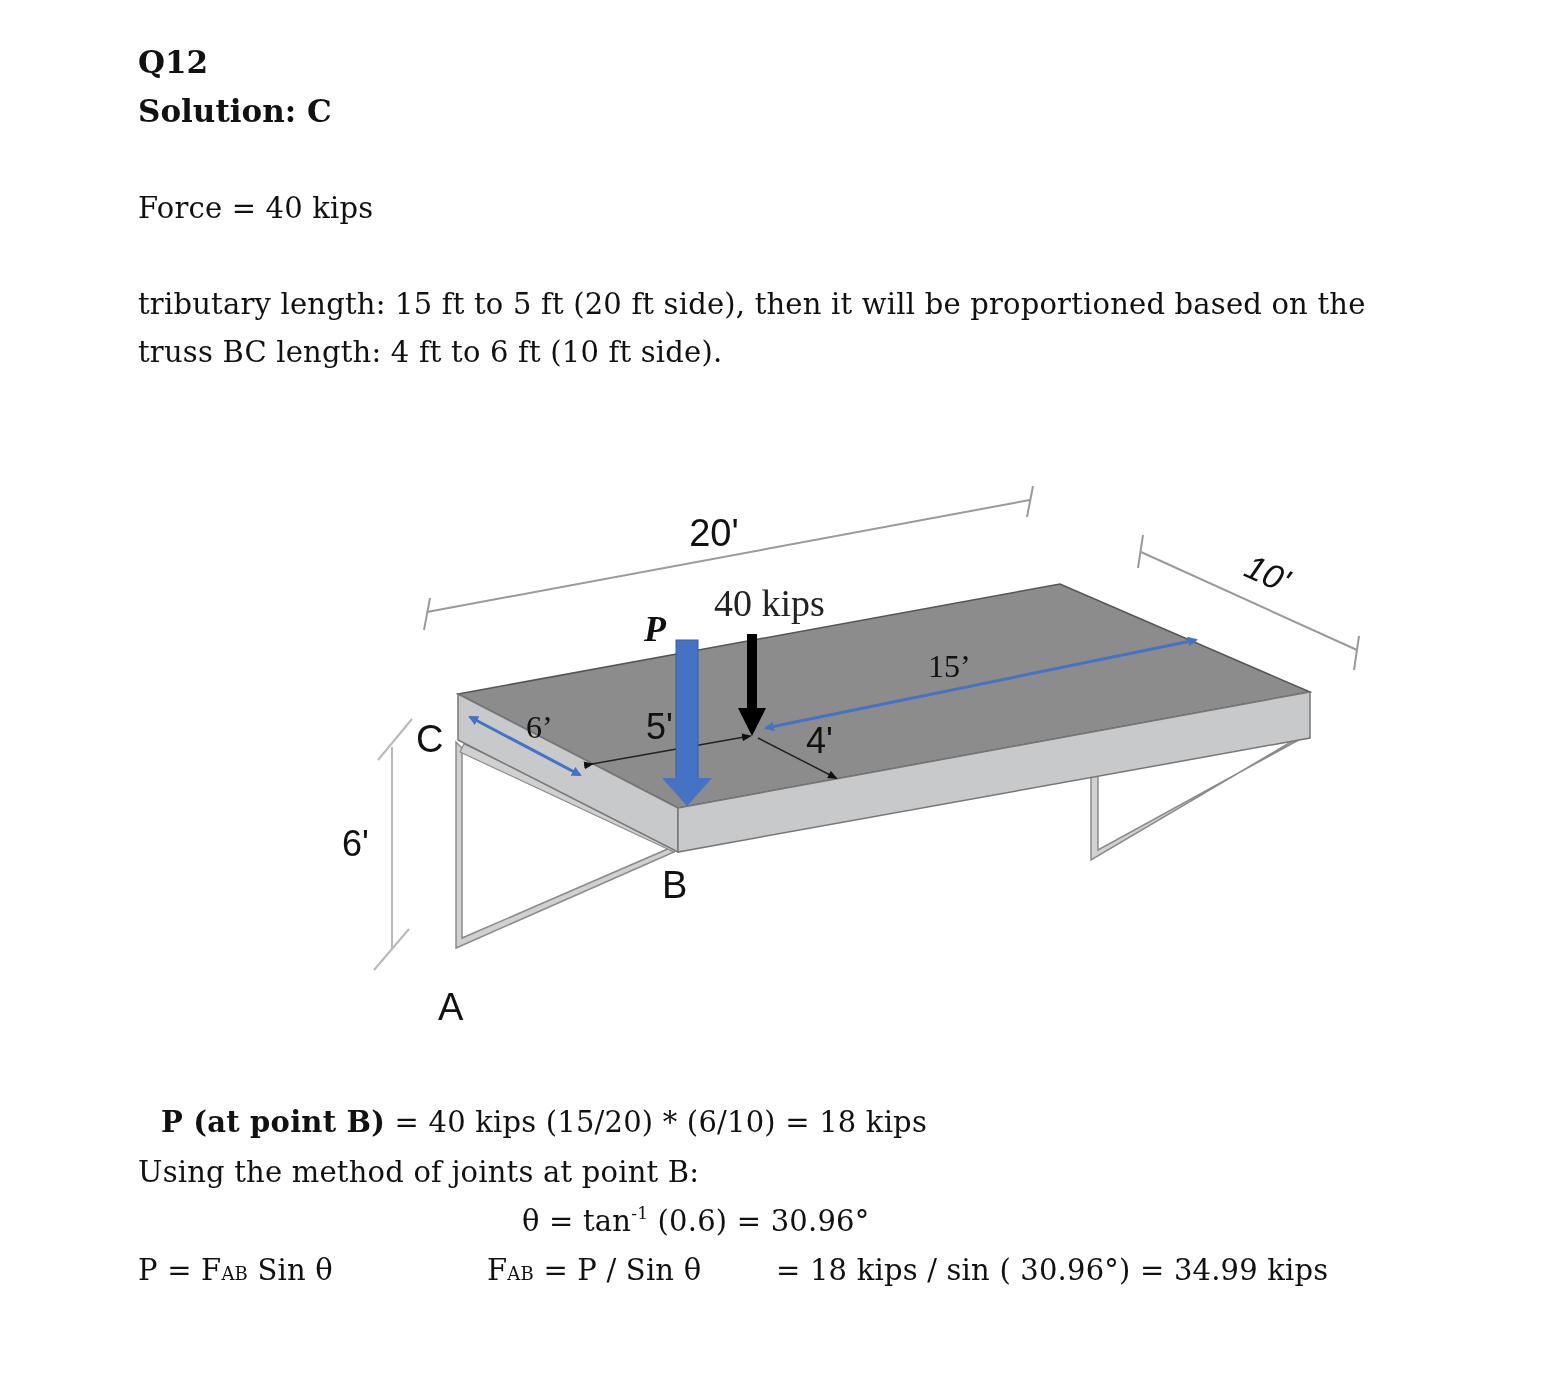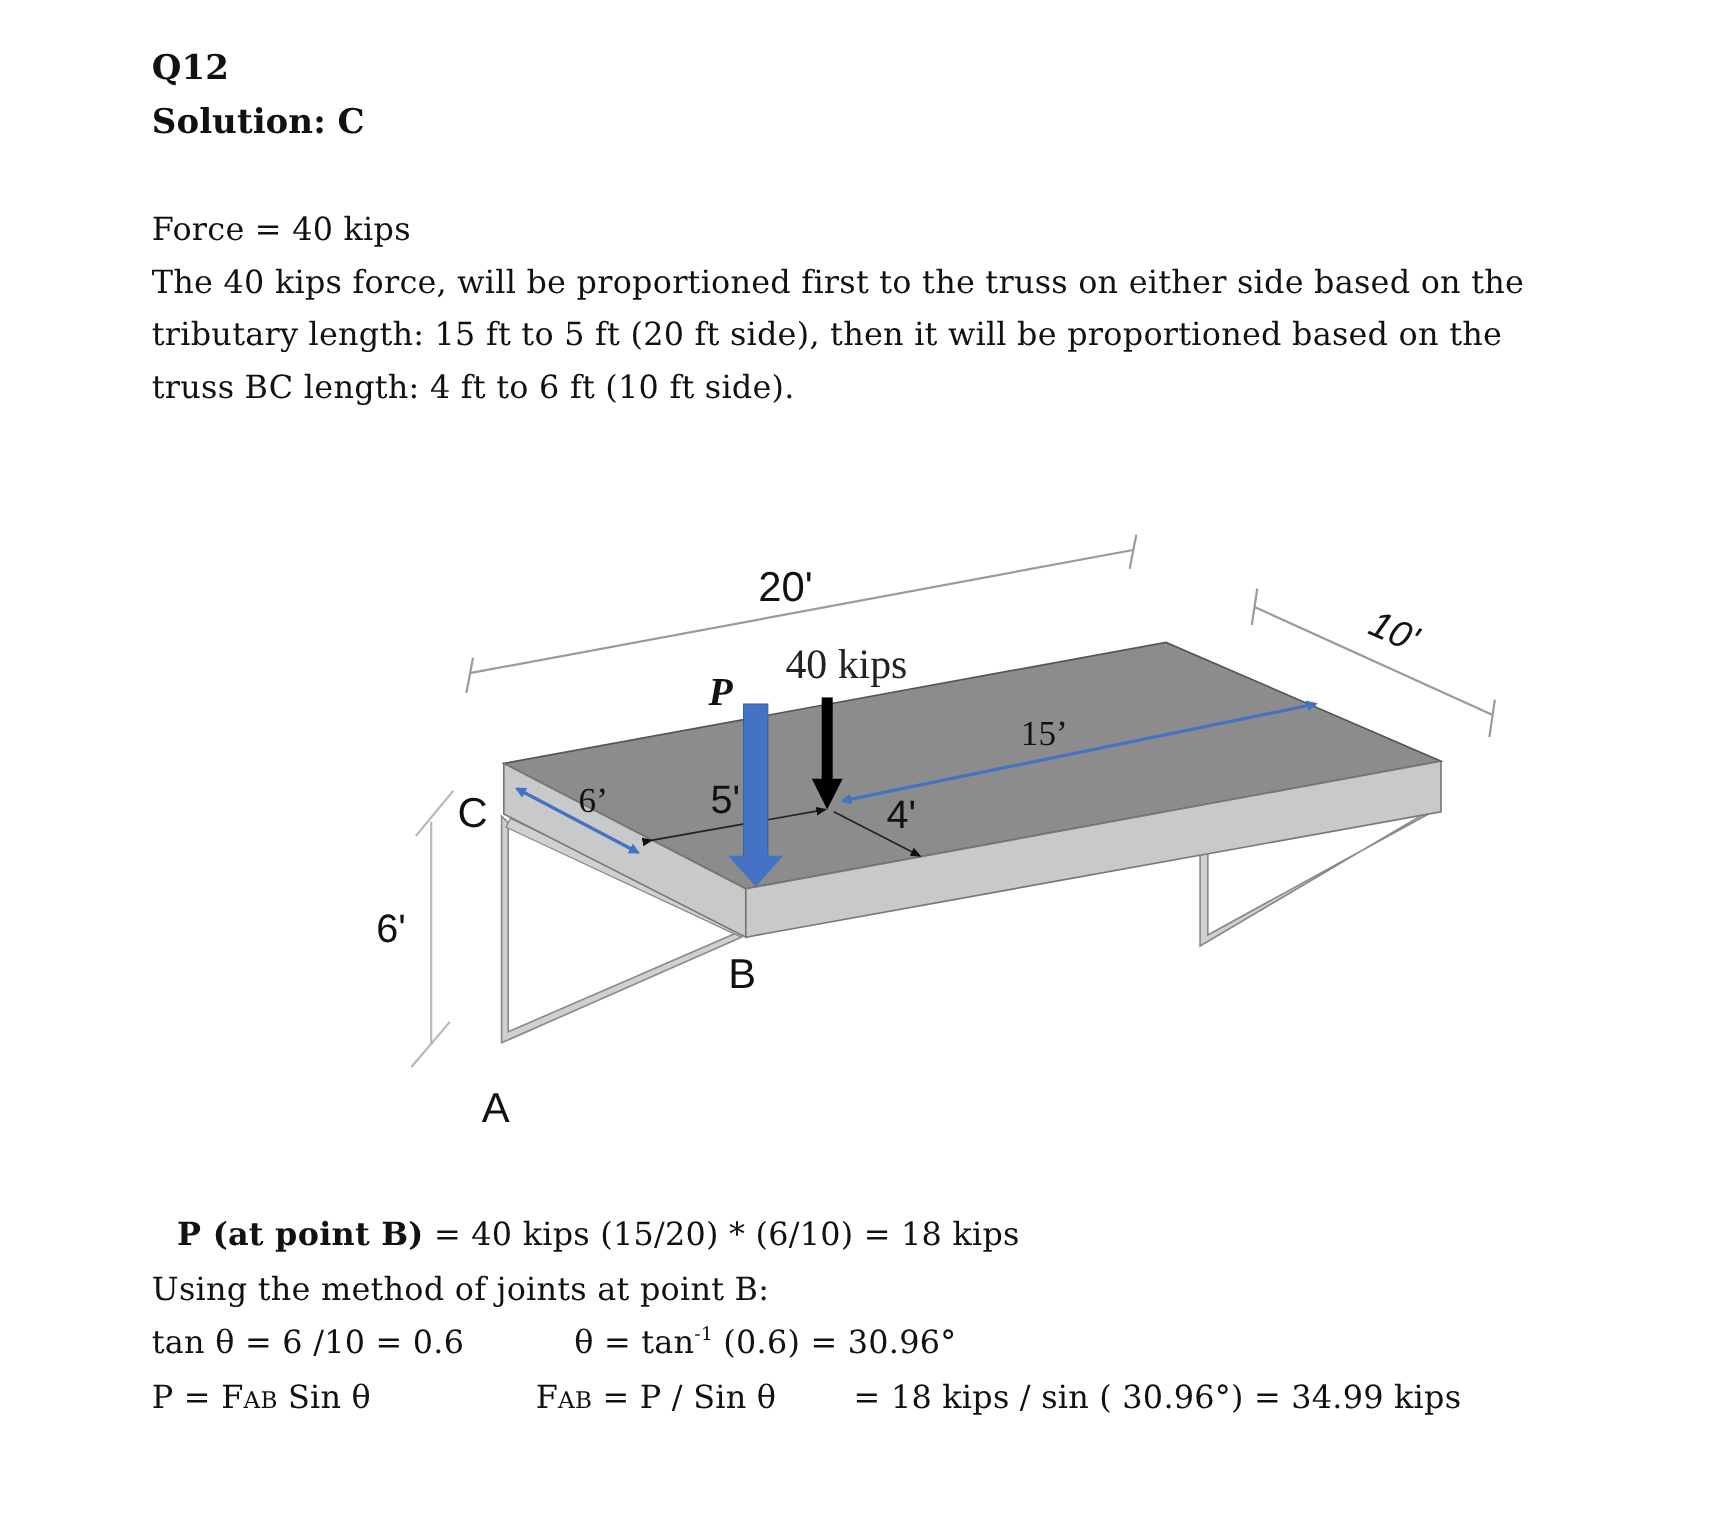--- a/index.html
+++ b/index.html
@@ -2,36 +2,35 @@
 <html><head>
   <meta charset="utf-8">
   <style>
     html, body { margin: 0; padding: 0; background: #ffffff; }
     body { width: 1568px; height: 1382px; position: relative; overflow: hidden;
            font-family: "DejaVu Serif", "Liberation Serif", serif; color: #111; }
     .page { position: absolute; left: 0; top: 0; width: 1422px; height: 1382px; }
     .t { position: absolute; white-space: nowrap; font-family: "DejaVu Serif", serif; }
     .h { font-weight: bold; font-size: 31px; }
     .p { font-size: 29px; letter-spacing: 0.2px; }
-    .sub { font-size: 21px; vertical-align: 0px; text-align: right; }
+    .sub { font-size: 18px; vertical-align: 0px; text-align: right; }
     .sup { font-size: 17px; vertical-align: 12px; }
     svg.diagram { position: absolute; left: 0; top: 0; }
     .lbl-sans { font-family: "Liberation Sans", "DejaVu Sans", sans-serif; }
     .lbl-serif { font-family: "Liberation Serif", "DejaVu Serif", serif; }
   </style>
 </head>
 <body>
 
 <div class="page">
 
   <div class="t h" style="left:138px; top:44px;">Q12</div>
   <div class="t h" style="left:138px; top:93px;">Solution: C</div>
 
   <div class="t p" style="left:138px; top:191px;">Force = 40 kips</div>
-  <div class="t p" style="left:138px; top:239px;">The 40 kips force, will be proportioned first to the truss on either side based on the</div>
   <div class="t p" style="left:138px; top:287px;">tributary length:  15 ft to 5 ft (20 ft side),  then it will be proportioned based on the</div>
   <div class="t p" style="left:138px; top:335px;">truss BC length: 4 ft to 6 ft (10 ft side).</div>
 
   <svg class="diagram" width="1568" height="1382" viewBox="0 0 1568 1382">
     <defs>
       <marker id="blueHead" markerWidth="10" markerHeight="10" refX="8" refY="5" orient="auto" markerUnits="userSpaceOnUse">
         <path d="M0,0 L10,5 L0,10 Z" fill="#4472c4"></path>
       </marker>
       <marker id="blueHeadStart" markerWidth="10" markerHeight="10" refX="2" refY="5" orient="auto" markerUnits="userSpaceOnUse">
         <path d="M10,0 L0,5 L10,10 Z" fill="#4472c4"></path>
@@ -104,21 +103,20 @@
     <text x="806" y="753" font-size="36" class="lbl-sans" fill="#111">4'</text>
     <text x="416" y="752" font-size="38" class="lbl-sans" fill="#111">C</text>
     <text x="662" y="898" font-size="38" class="lbl-sans" fill="#111">B</text>
     <text x="438" y="1020" font-size="38" class="lbl-sans" fill="#111">A</text>
   </svg>
 
   <div class="t p" style="left:138px; top:1105px;">
     <span style="font-weight:bold;margin-left:23px;">P (at point B)</span><span> = 40 kips (15/20) * (6/10) = 18 kips</span>
   </div>
   <div class="t p" style="left:138px; top:1155px;">Using the method of joints at point B:</div>
-  <div class="t p" style="left:138px; top:1203px;">tan θ  = 6 /10 = 0.6</div>
   <div class="t p" style="left:522px; top:1203px;">
     <span>θ = tan</span><span class="sup">-1</span><span>  (0.6)  = 30.96°</span>
   </div>
   <div class="t p" style="left:138px; top:1253px;">
     <span>P = F</span><span class="sub">AB</span><span>  Sin θ</span>
   </div>
   <div class="t p" style="left:487px; top:1253px;">
     <span>F</span><span class="sub">AB</span><span>  =  P / Sin θ</span>
   </div>
   <div class="t p" style="left:776px; top:1253px;">=  18 kips / sin ( 30.96°) = 34.99  kips</div>

